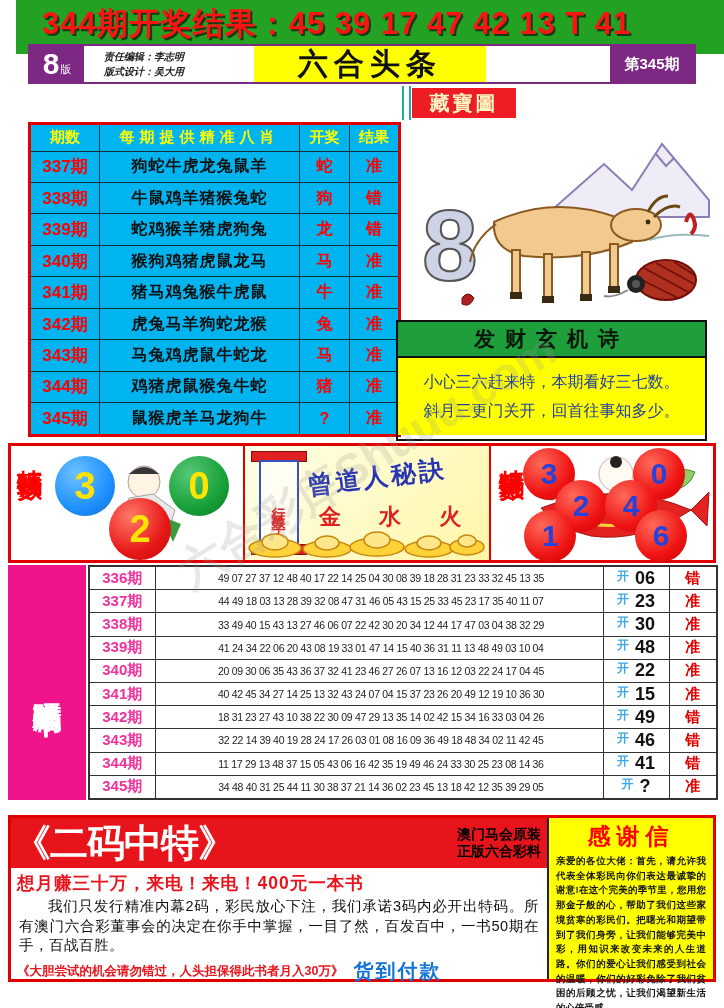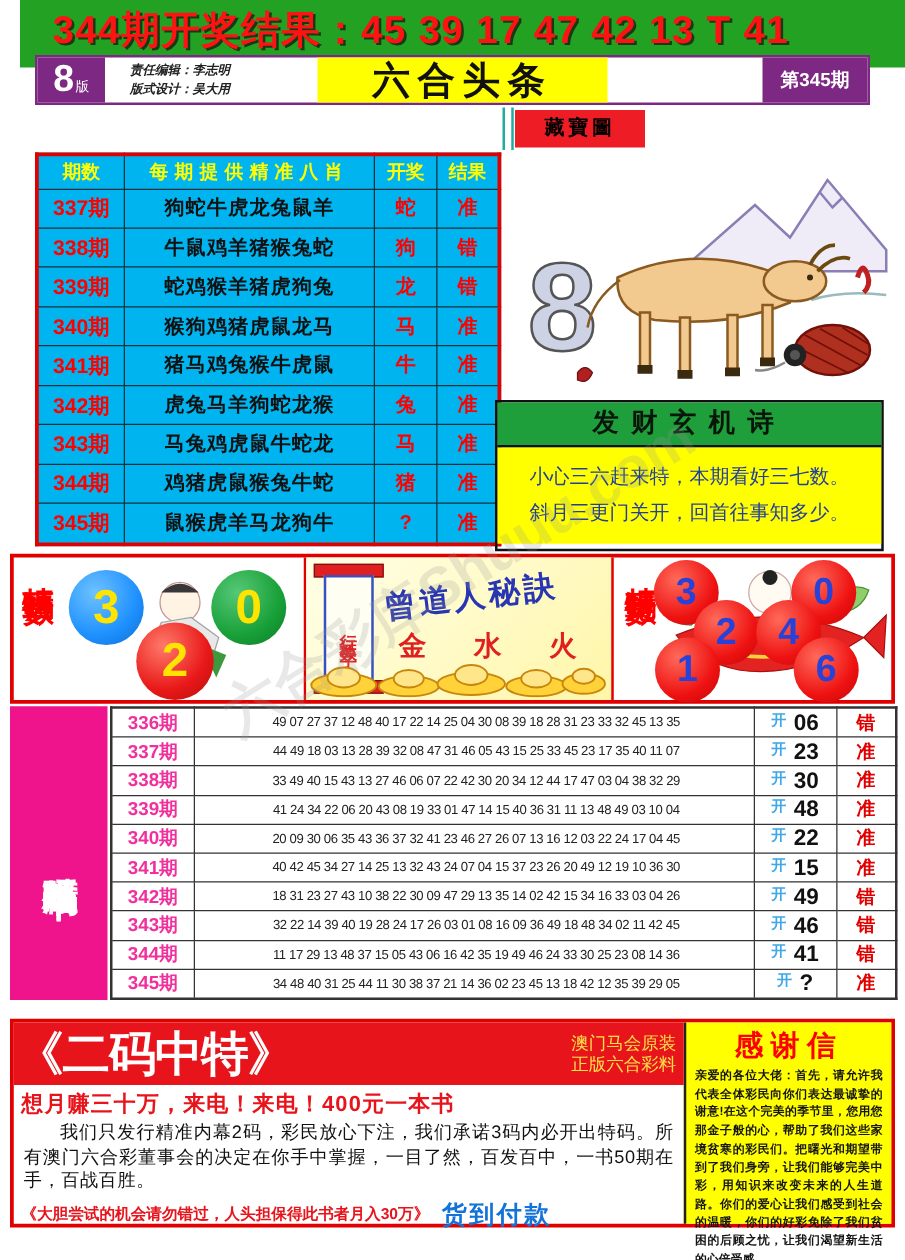--- a/index.html
+++ b/index.html
@@ -29,21 +29,21 @@
         table-layout:fixed;background:#00b4f0;border:3px solid #e00000;}
   table.zodiac td,table.zodiac th{border:1px solid #15303a;text-align:center;padding:0;overflow:hidden;white-space:nowrap;}
   table.zodiac th{color:#ffff00;font-size:15px;font-weight:bold;}
   .z-period{color:#ff0000;font-weight:bold;font-size:17px;}
   .z-tips{color:#111;font-weight:bold;font-size:16px;letter-spacing:1px;}
   .z-draw,.z-result{color:#ff0000;font-weight:bold;font-size:16px;}
   
   .teal-edge{position:absolute;left:402px;top:86px;width:5px;height:34px;border-left:2px solid #1fae9e;
         border-right:2px solid #1fae9e;}
   .treasure-label{position:absolute;left:412px;top:88px;width:104px;height:30px;background:#ee1c25;
-        color:#000000;font-size:16px;font-weight:bold;text-align:center;line-height:30px;letter-spacing:3px;}
+        color:#fef9c3;font-size:20px;font-weight:bold;text-align:center;line-height:30px;letter-spacing:3px;}
   .picture{position:absolute;left:404px;top:122px;width:311px;height:196px;background:#ffffff;}
   
   .poem{position:absolute;left:396px;top:320px;width:311px;height:121px;border:2px solid #111;box-sizing:border-box;}
   .poem .hd{height:34px;background:#1f9e3c;color:#0a160a;font-size:21px;font-weight:bold;text-align:center;
         line-height:34px;letter-spacing:10px;border-bottom:2px solid #111;}
   .poem .bd{height:77px;background:#ffff00;color:#24409a;font-size:16px;line-height:1.8;text-align:center;
         display:flex;flex-direction:column;justify-content:center;}
   
   .midstrip{position:absolute;left:8px;top:443px;width:708px;height:120px;border:3px solid #e00000;
         box-sizing:border-box;display:flex;background:#fff;}
@@ -93,21 +93,21 @@
   .bottom{position:absolute;left:8px;top:815px;width:708px;height:167px;border:3px solid #e00000;
         box-sizing:border-box;display:flex;background:#fff;}
   .b-left,.b-right{width:166px;background:#ffff00;padding:2px 7px;box-sizing:border-box;}
   .b-left{border-right:2px solid #222;}
   .b-right{border-left:2px solid #222;}
   .b-title{color:#ff0000;font-size:23px;font-weight:bold;text-align:center;letter-spacing:3px;margin:1px 0 2px;}
   .b-small{font-size:9.5px;font-weight:bold;color:#151515;line-height:1.55;text-align:justify;}
   .b-center{flex:1;position:relative;}
   .band{height:50px;background:#e8141c;display:flex;align-items:center;}
   .band .big{color:#fff;font-size:38px;font-weight:bold;letter-spacing:-1px;margin-left:2px;white-space:nowrap;}
-  .band .badge{margin-left:auto;margin-right:6px;color:#fde047;font-size:14px;font-weight:normal;line-height:1.25;text-align:left;}
+  .band .badge{margin-left:auto;margin-right:6px;color:#000000;font-size:14px;font-weight:bold;line-height:1.25;text-align:left;}
   .slogan{color:#e8141c;font-size:17.5px;font-weight:bold;padding:3px 6px 1px;letter-spacing:1px;white-space:nowrap;}
   .c-body{font-size:14.5px;color:#111;font-weight:400;line-height:1.35;padding:1px 8px;text-indent:2em;
         text-align:justify;letter-spacing:0.5px;}
   .noterow{display:flex;align-items:center;padding:1px 6px;}
   .note{color:#e8141c;font-size:12.5px;font-weight:bold;white-space:nowrap;}
   .payment{color:#1273d8;font-size:20px;font-weight:bold;margin-left:10px;letter-spacing:2px;white-space:nowrap;}
   
   .watermark{position:absolute;left:150px;top:430px;font-size:46px;color:rgba(150,150,150,.22);
         transform:rotate(-32deg);pointer-events:none;white-space:nowrap;font-weight:bold;}
 </style>

